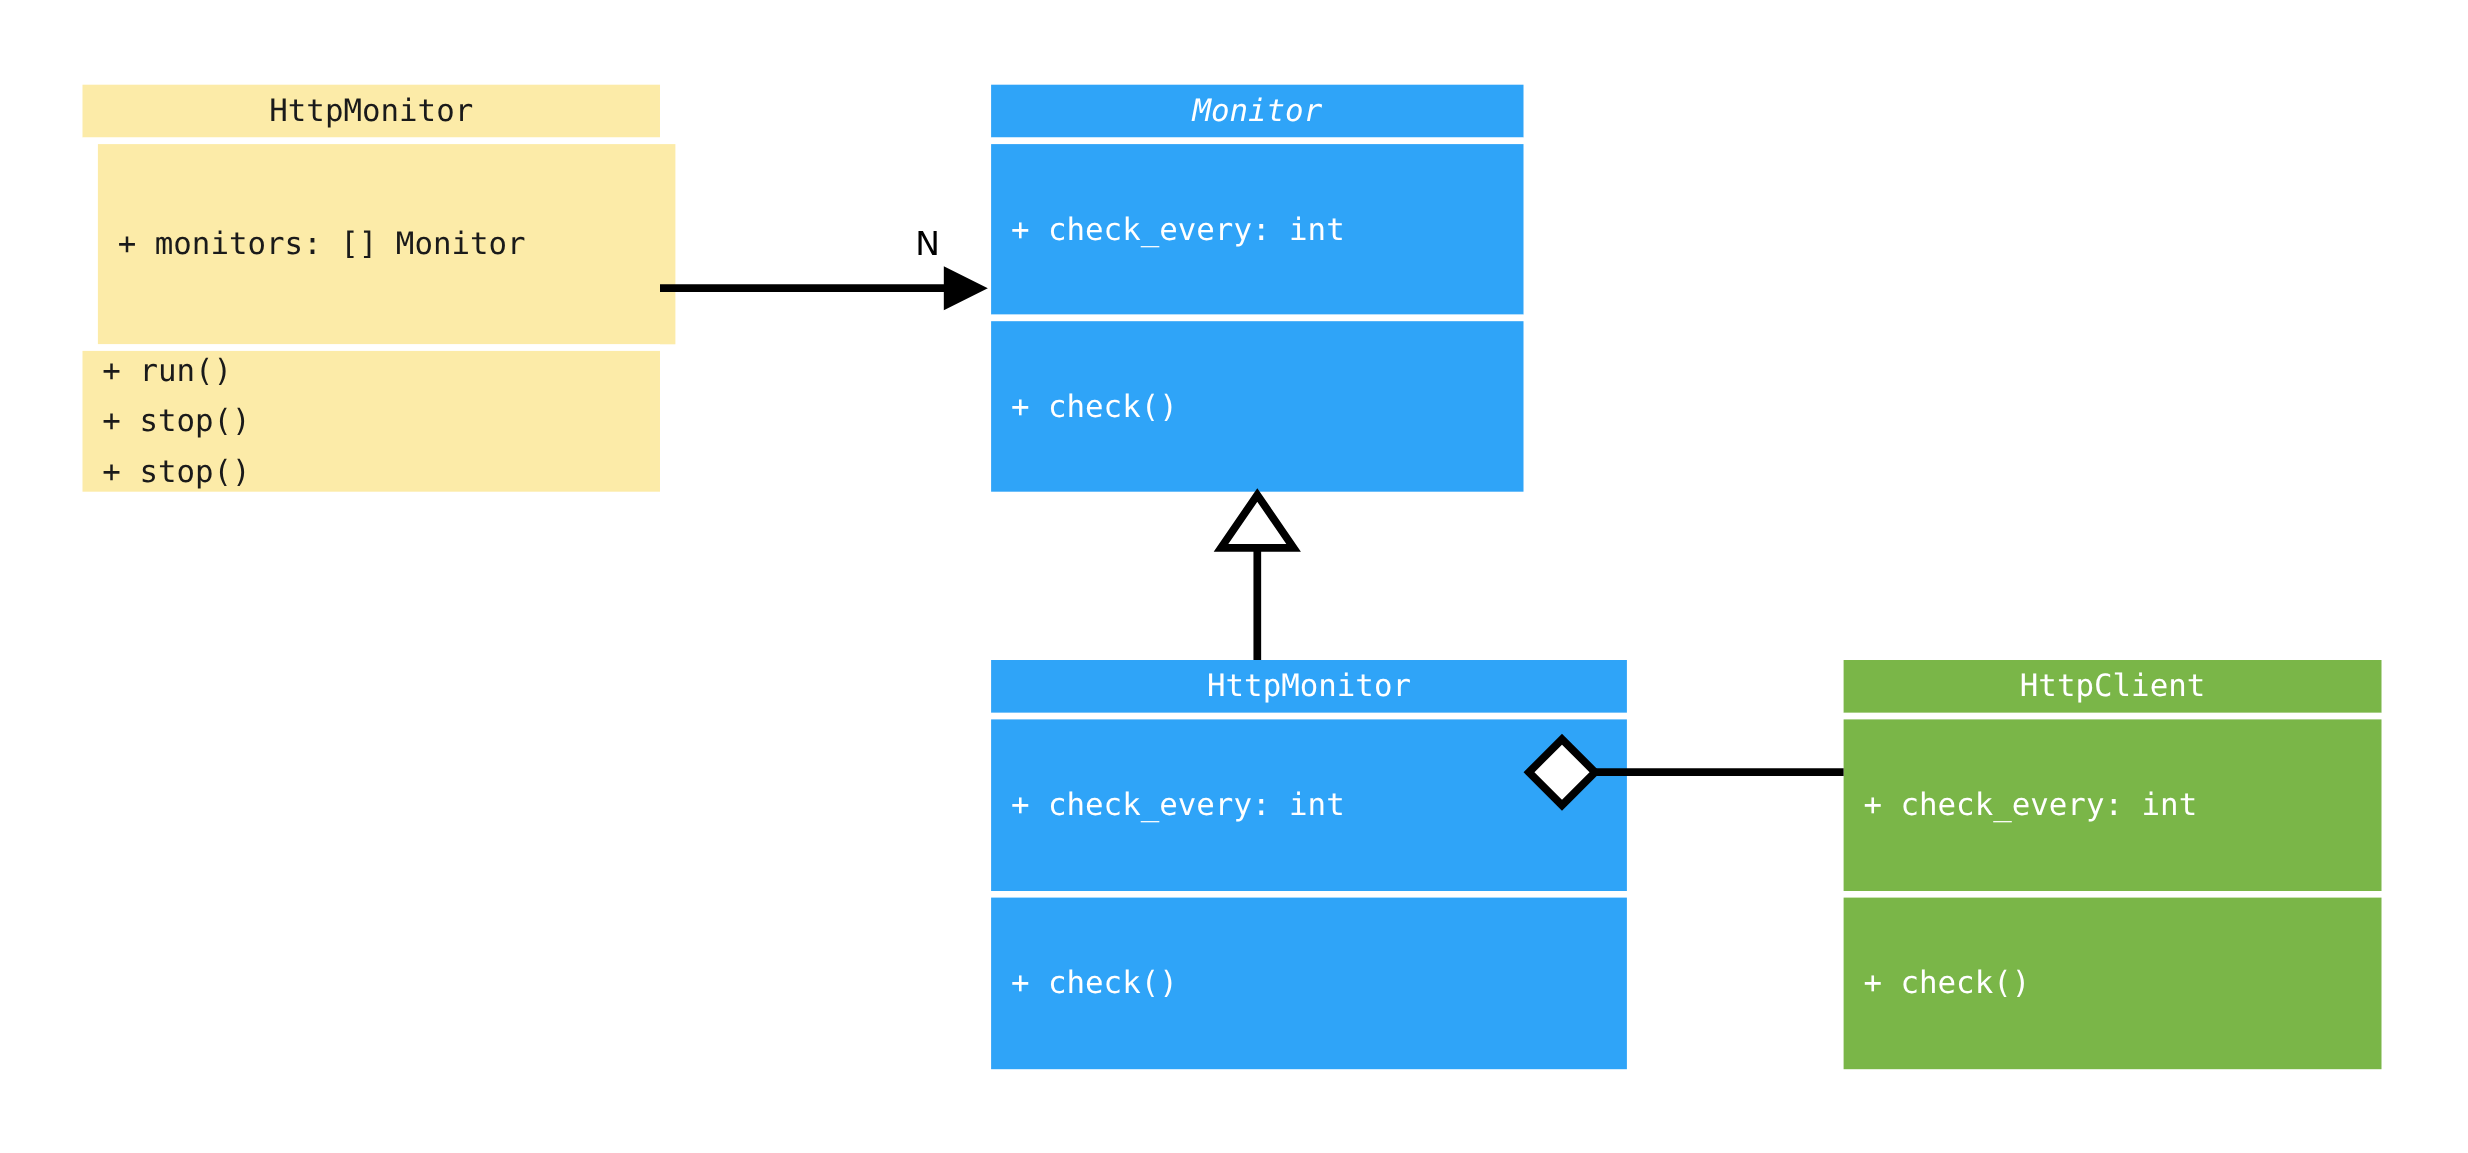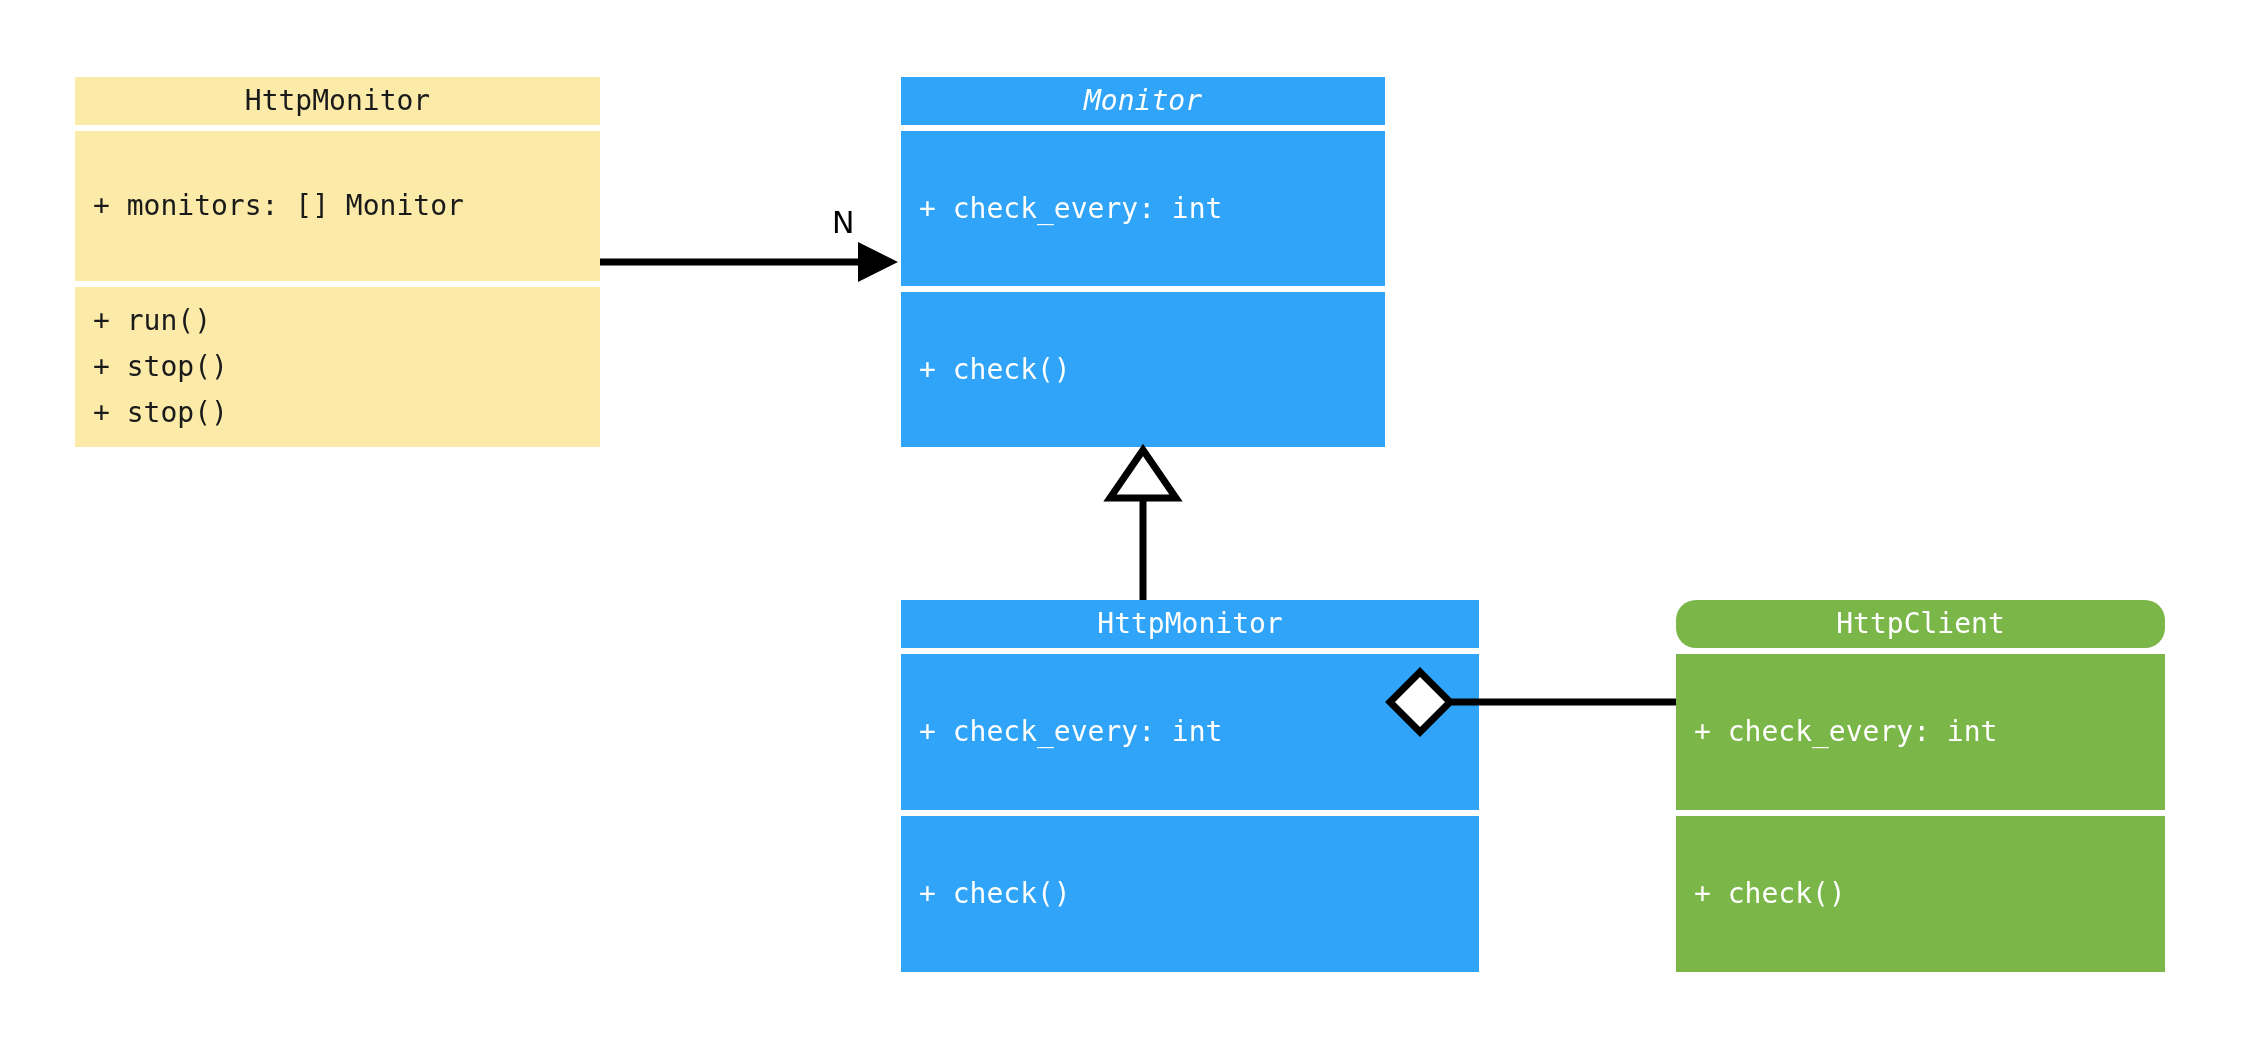--- a/index.html
+++ b/index.html
@@ -80,32 +80,32 @@
 
   .abstract-title { font-style: italic; }
 
   
   #class-dispatcher { left: 75px;   top: 77px;  width: 525px; height: 370px; }
   #class-monitor    { left: 901px;  top: 77px;  width: 484px; height: 370px; }
   #class-httpmonitor{ left: 901px;  top: 600px; width: 578px; height: 372px; }
   #class-httpclient { left: 1676px; top: 600px; width: 489px; height: 372px; }
 
   #class-dispatcher .class-title { height: 48px; }
-  #class-dispatcher .cmp-attrs   { height: 150px; }
+  #class-dispatcher .cmp-attrs   { height: 182px; margin-left: 14px; }
   #class-dispatcher .cmp-methods { flex: 1 1 auto; gap: 12px; }
 
   #class-monitor .class-title { height: 48px; }
   #class-monitor .cmp-attrs   { height: 155px; }
   #class-monitor .cmp-methods { flex: 1 1 auto; }
 
   #class-httpmonitor .class-title { height: 48px; }
   #class-httpmonitor .cmp-attrs   { height: 156px; }
   #class-httpmonitor .cmp-methods { flex: 1 1 auto; }
 
-  #class-httpclient .class-title { height: 48px; border-radius: 20px; }
+  #class-httpclient .class-title { height: 48px; }
   #class-httpclient .cmp-attrs   { height: 156px; }
   #class-httpclient .cmp-methods { flex: 1 1 auto; }
 
   
   #connectors {
     position: absolute;
     left: 0;
     top: 0;
     width: 2244px;
     height: 1048px;

